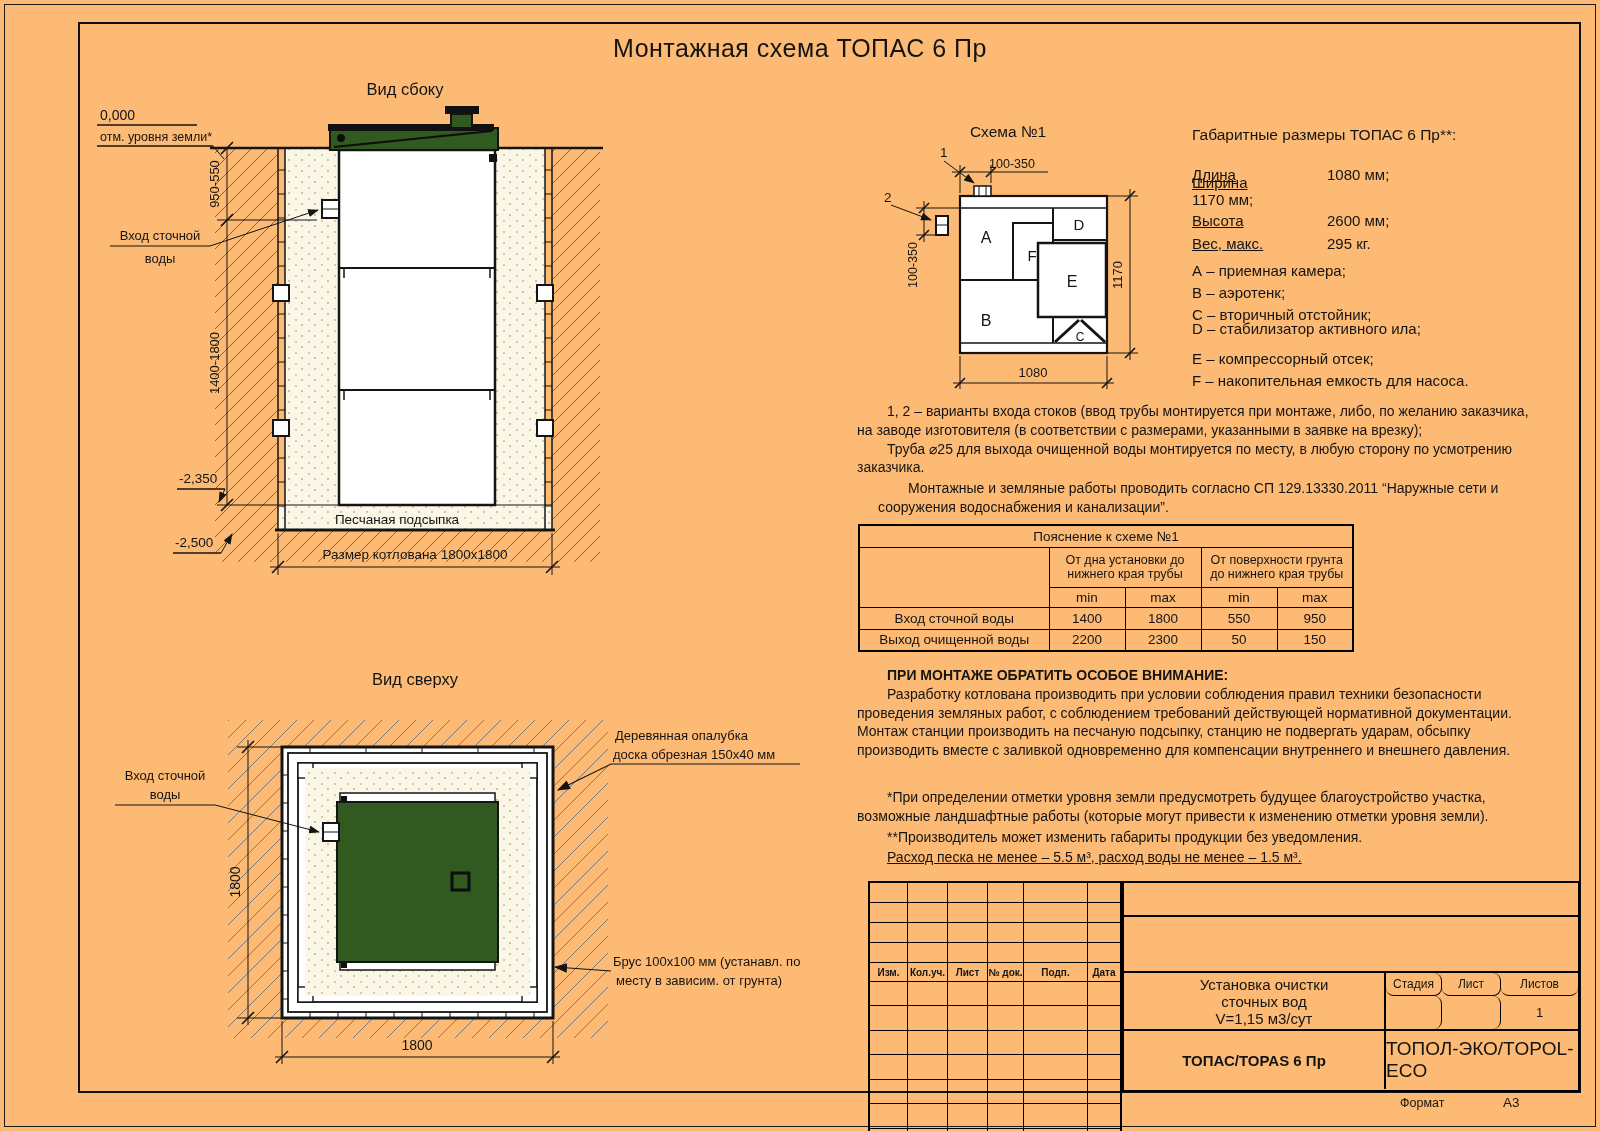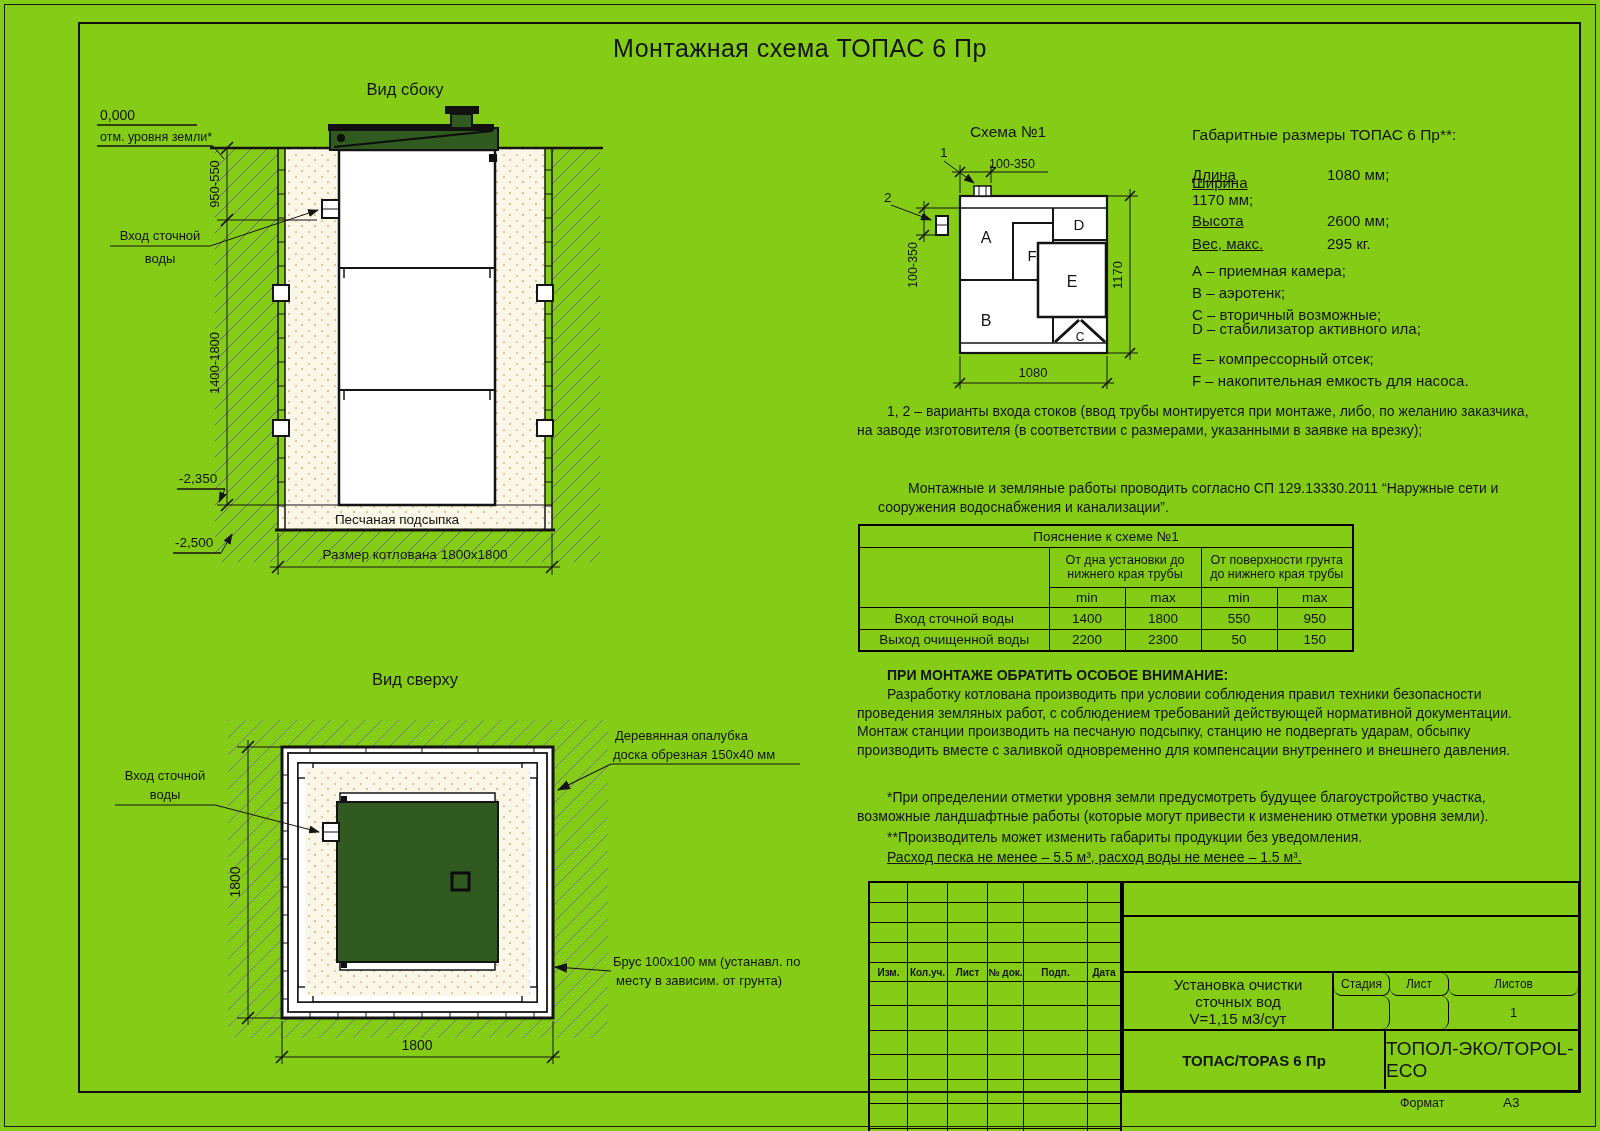--- a/index.html
+++ b/index.html
@@ -1,16 +1,16 @@
 <!DOCTYPE html>
 <html><head>
 <meta charset="utf-8">
 <style>
   html,body{margin:0;padding:0;background:#e8e8e8;}
-  #sheet{position:relative;width:1600px;height:1131px;background:#84cc16;
+  #sheet{position:relative;width:1600px;height:1131px;background:#fdba74;
          font-family:"Liberation Sans",sans-serif;color:#141414;overflow:hidden;}
   #outer-border{position:absolute;left:4px;top:4px;right:4px;bottom:4px;border:1.5px solid #1a1a1a;}
   #frame{position:absolute;left:78px;top:22px;width:1499px;height:1067px;border:2.5px solid #111;}
   .abs{position:absolute;}
   #main-title{left:560px;top:34px;width:480px;text-align:center;font-size:25px;letter-spacing:0.5px;}
   svg text{font-family:"Liberation Sans",sans-serif;fill:#141414;}
   
   #specs-title{left:1192px;top:126px;font-size:15.5px;}
   .spec-row{left:1192px;width:330px;font-size:15px;display:flex;}
   .spec-label{width:135px;display:inline-block;text-decoration:underline;}
@@ -30,21 +30,21 @@
   .rt-cell:nth-child(6n){border-right:none;}
   .rt-cell:nth-child(n+67){border-bottom:none;}
   .rt-hdr{font-size:10px;font-weight:600;display:flex;align-items:center;justify-content:center;white-space:nowrap;overflow:hidden;}
   
   #tb-right{left:1122px;top:881px;width:458px;height:211px;border:2.5px solid #000;box-sizing:border-box;}
   .tbr-row{box-sizing:border-box;}
   #tbr-a{height:34px;border-bottom:2px solid #000;}
   #tbr-b{height:56px;border-bottom:2px solid #000;}
   #tbr-c{height:58px;border-bottom:2px solid #000;display:flex;}
   #tbr-d{height:58px;display:flex;}
-  #doc-title-cell{width:210px;border-right:2px solid #000;box-sizing:border-box;
+  #doc-title-cell{width:262px;border-right:2px solid #000;box-sizing:border-box;
                   display:flex;flex-direction:column;align-items:center;justify-content:center;
                   font-size:15px;line-height:17px;padding-left:20px;}
   #stage-grid{flex:1;display:grid;grid-template-columns:56px 59px 1fr;grid-template-rows:23px 1fr;}
   .stage-cell{border-right:1.5px solid #000;border-bottom:1.5px solid #000;font-size:12px;
               display:flex;align-items:center;justify-content:center;border-radius:8px;}
   .stage-cell:nth-child(3n){border-right:none;}
   .stage-cell:nth-child(n+4){border-bottom:none;font-size:13px;}
   #model-cell{width:262px;border-right:2px solid #000;box-sizing:border-box;display:flex;
               align-items:center;justify-content:center;font-size:15px;font-weight:600;}
   #company-cell{flex:1;display:flex;align-items:center;justify-content:center;font-size:19px;}
@@ -391,27 +391,28 @@
     <span class="spec-label">Высота</span>
     <span>2600 мм;</span>
   </div>
   <div class="abs spec-row" style="top:235px;">
     <span class="spec-label">Вес, макс.</span>
     <span>295 кг.</span>
   </div>
 
   <div class="abs legend-line" style="top:262px;">А – приемная камера;</div>
   <div class="abs legend-line" style="top:284px;">В – аэротенк;</div>
-  <div class="abs legend-line" style="top:306px;">С – вторичный возможные;</div>
+  <div class="abs legend-line" style="top:306px;">С – вторичный отстойник;</div>
   <div class="abs legend-line" style="top:320px;">D – стабилизатор активного ила;</div>
   <div class="abs legend-line" style="top:350px;">Е – компрессорный отсек;</div>
   <div class="abs legend-line" style="top:372px;">F – накопительная емкость для насоса.</div>
 
   <div class="abs" style="left:857px;top:402px;">
     <p class="para">1, 2 – варианты входа  стоков (ввод трубы монтируется при монтаже, либо, по желанию заказчика, на заводе изготовителя (в соответствии с размерами, указанными в заявке на врезку);</p>
+    <p class="para">Труба ⌀25 для выхода очищенной воды монтируется по месту, в любую сторону по усмотрению заказчика.</p>
   </div>
   <div class="abs" style="left:857px;top:479px;margin-left:21px;">
     <p class="para">Монтажные и земляные работы проводить согласно СП 129.13330.2011 “Наружные сети и сооружения водоснабжения и канализации”.</p>
   </div>
 
   <table id="exp-table" class="abs" style="left:858px;top:524px;">
     <colgroup>
         <col style="width:190px">
         <col style="width:76px">
         <col style="width:76px">

